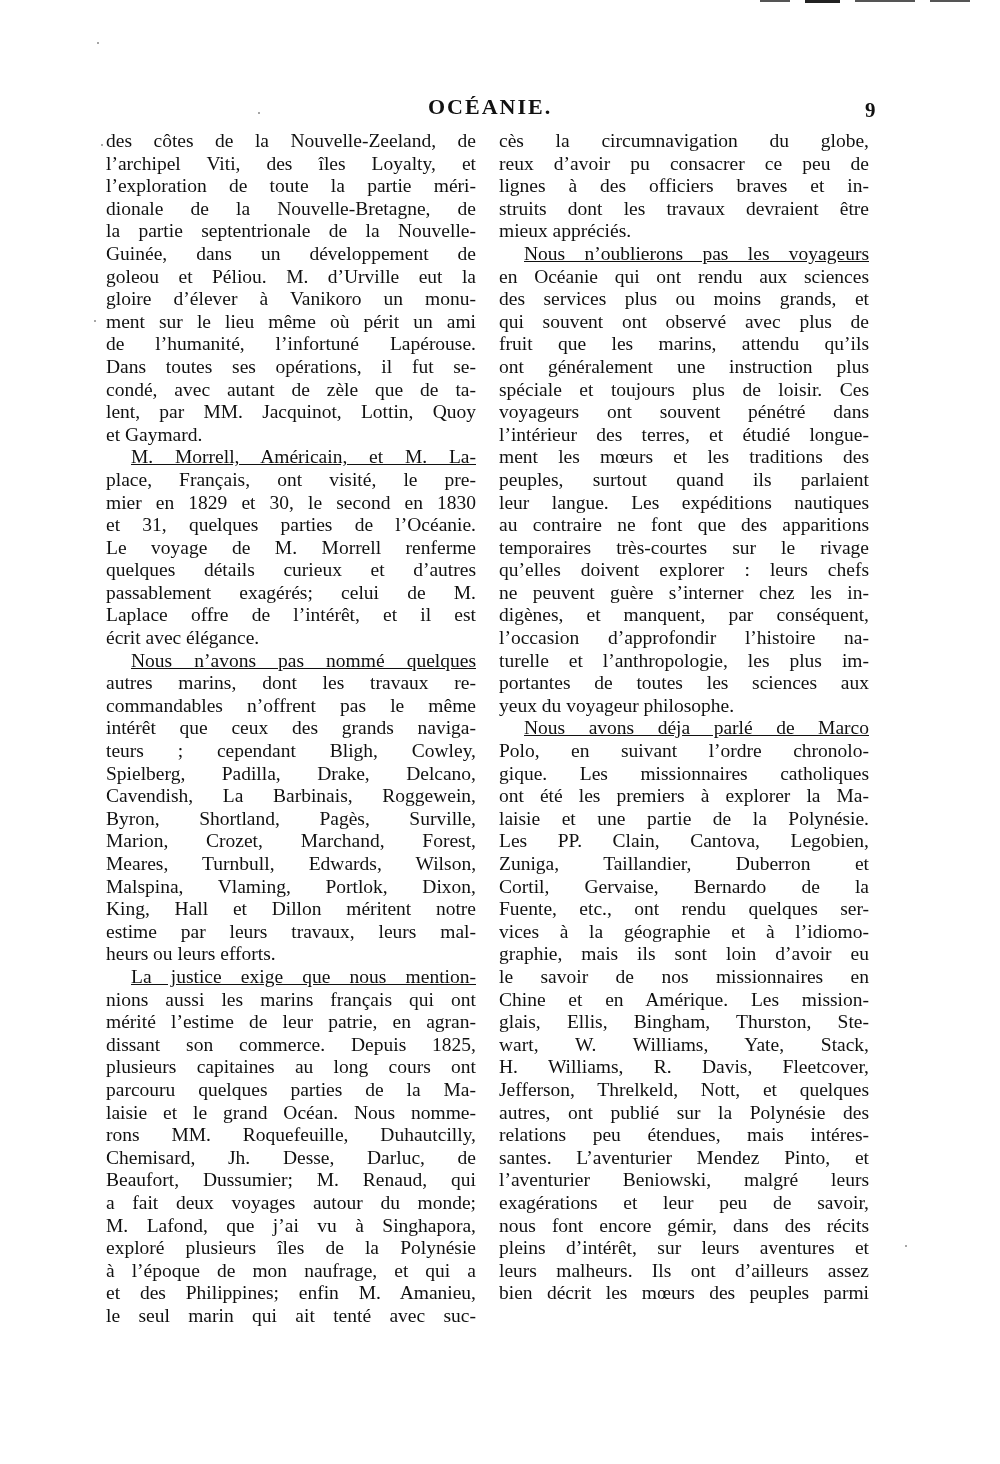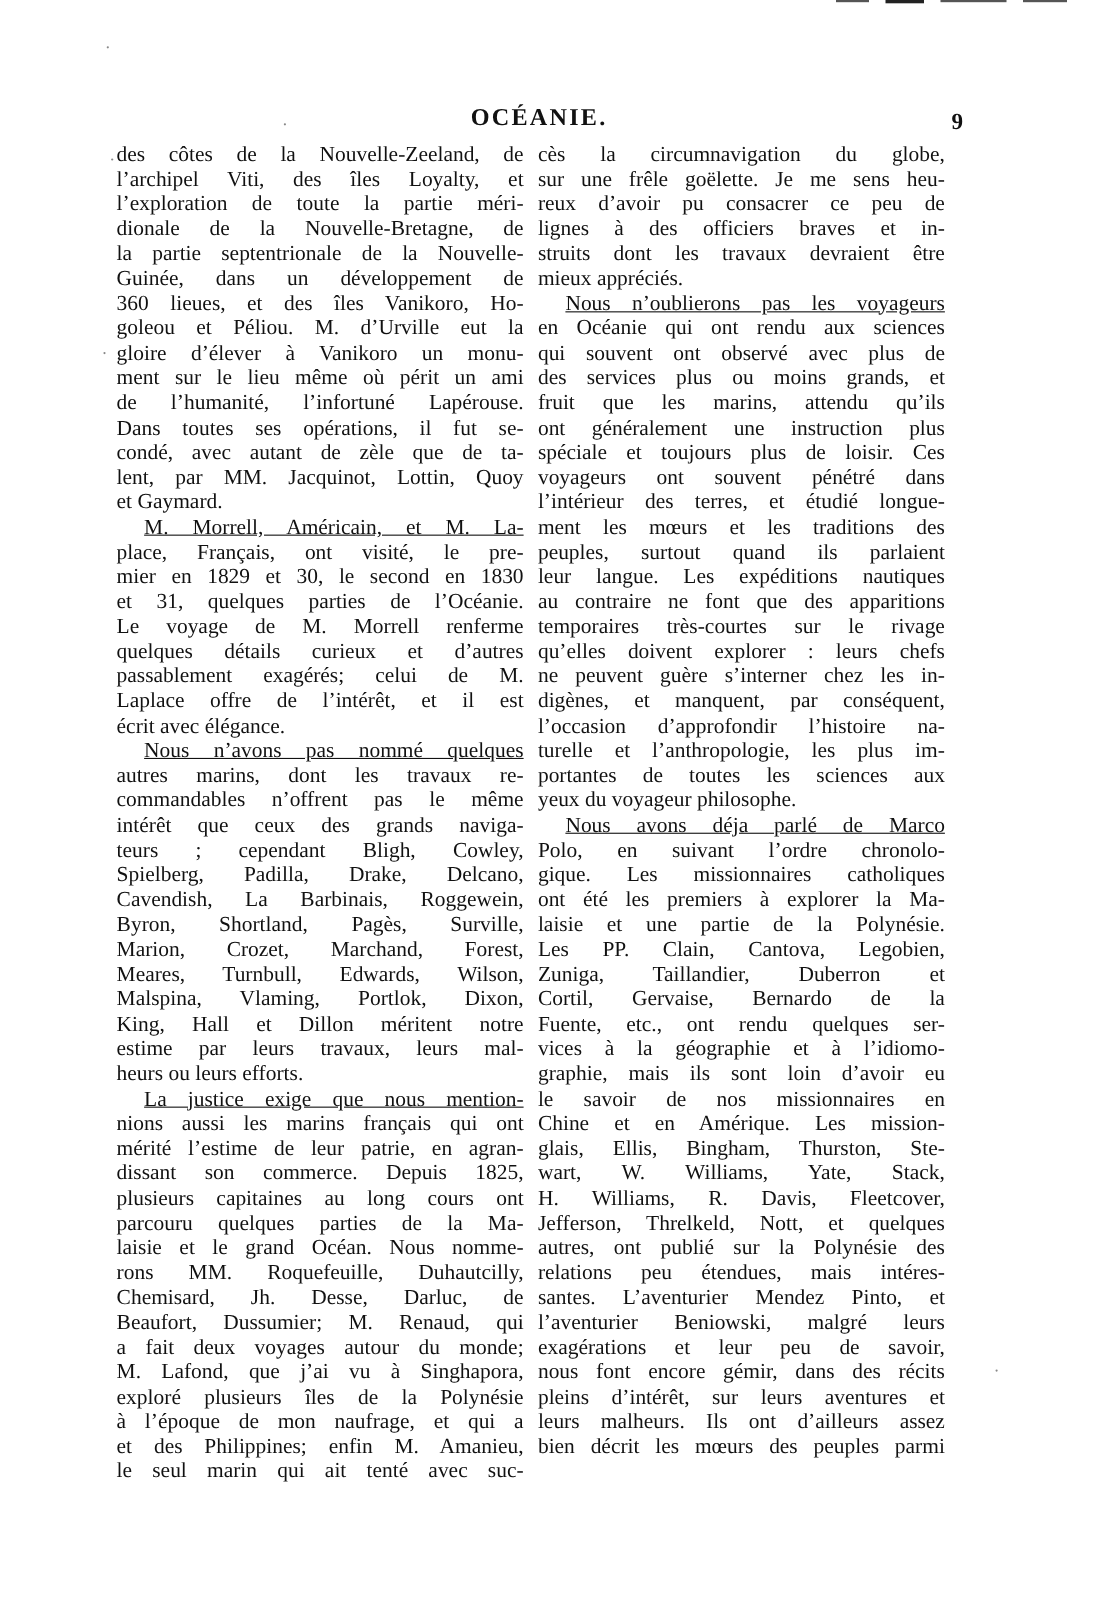--- a/index.html
+++ b/index.html
@@ -5,21 +5,21 @@
   html, body { margin: 0; padding: 0; background: #ffffff; }
   body { width: 1000px; height: 1464px; position: relative; overflow: hidden;
          font-family: "Liberation Serif", "DejaVu Serif", serif; color: #111; }
   .topmarks { position: absolute; top: 0; left: 760px; width: 220px; height: 4px; }
   .topmarks span { position: absolute; top: 0; height: 2px; background: #555; }
   .header { position: absolute; top: 94px; left: 0; width: 1000px; height: 30px; }
   .running-title { position: absolute; left: 428px; top: 0; font-size: 22px; font-weight: bold; letter-spacing: 2px; }
   .page-number { position: absolute; left: 865px; top: 4px; font-size: 21px; font-weight: bold; }
   .column { position: absolute; top: 130px; width: 370px; }
   .col-left { left: 106px; }
-  .col-right { left: 489px; }
+  .col-right { left: 499px; }
   .line { display: block; height: 22.6px; line-height: 22.6px; font-size: 19.5px;
           text-align: justify; text-align-last: justify; white-space: nowrap; }
   .line.last { text-align-last: left; }
   .line.indent { padding-left: 25px; text-decoration: underline; }
   .speck { position: absolute; width: 2px; height: 2px; background: #888; border-radius: 1px; }
 </style>
 </head>
 <body>
 
 <div class="topmarks">
@@ -40,21 +40,20 @@
   <span class="page-number">9</span>
 </div>
 
 <div class="column col-left">
     <span class="line">des côtes de la Nouvelle-Zeeland, de</span>
     <span class="line">l’archipel Viti, des îles Loyalty, et</span>
     <span class="line">l’exploration de toute la partie méri-</span>
     <span class="line">dionale de la Nouvelle-Bretagne, de</span>
     <span class="line">la partie septentrionale de la Nouvelle-</span>
     <span class="line">Guinée, dans un développement de</span>
-    <span class="line">360 lieues, et des îles Vanikoro, Ho-</span>
     <span class="line">goleou et Péliou. M. d’Urville eut la</span>
     <span class="line">gloire d’élever à Vanikoro un monu-</span>
     <span class="line">ment sur le lieu même où périt un ami</span>
     <span class="line">de l’humanité, l’infortuné Lapérouse.</span>
     <span class="line">Dans toutes ses opérations, il fut se-</span>
     <span class="line">condé, avec autant de zèle que de ta-</span>
     <span class="line">lent, par MM. Jacquinot, Lottin, Quoy</span>
     <span class="line last">et Gaymard.</span>
     <span class="line indent">M. Morrell, Américain, et M. La-</span>
     <span class="line">place, Français, ont visité, le pre-</span>
@@ -91,29 +90,28 @@
     <span class="line">Beaufort, Dussumier; M. Renaud, qui</span>
     <span class="line">a fait deux voyages autour du monde;</span>
     <span class="line">M. Lafond, que j’ai vu à Singhapora,</span>
     <span class="line">exploré plusieurs îles de la Polynésie</span>
     <span class="line">à l’époque de mon naufrage, et qui a</span>
     <span class="line">et des Philippines; enfin M. Amanieu,</span>
     <span class="line">le seul marin qui ait tenté avec suc-</span>
   </div>
 <div class="column col-right">
     <span class="line">cès la circumnavigation du globe,</span>
-    <span class="line">sur une frêle goëlette. Je me sens heu-</span>
     <span class="line">reux d’avoir pu consacrer ce peu de</span>
     <span class="line">lignes à des officiers braves et in-</span>
     <span class="line">struits dont les travaux devraient être</span>
     <span class="line last">mieux appréciés.</span>
     <span class="line indent">Nous n’oublierons pas les voyageurs</span>
     <span class="line">en Océanie qui ont rendu aux sciences</span>
+    <span class="line">des services plus ou moins grands, et</span>
     <span class="line">qui souvent ont observé avec plus de</span>
-    <span class="line">des services plus ou moins grands, et</span>
     <span class="line">fruit que les marins, attendu qu’ils</span>
     <span class="line">ont généralement une instruction plus</span>
     <span class="line">spéciale et toujours plus de loisir. Ces</span>
     <span class="line">voyageurs ont souvent pénétré dans</span>
     <span class="line">l’intérieur des terres, et étudié longue-</span>
     <span class="line">ment les mœurs et les traditions des</span>
     <span class="line">peuples, surtout quand ils parlaient</span>
     <span class="line">leur langue. Les expéditions nautiques</span>
     <span class="line">au contraire ne font que des apparitions</span>
     <span class="line">temporaires très-courtes sur le rivage</span>

